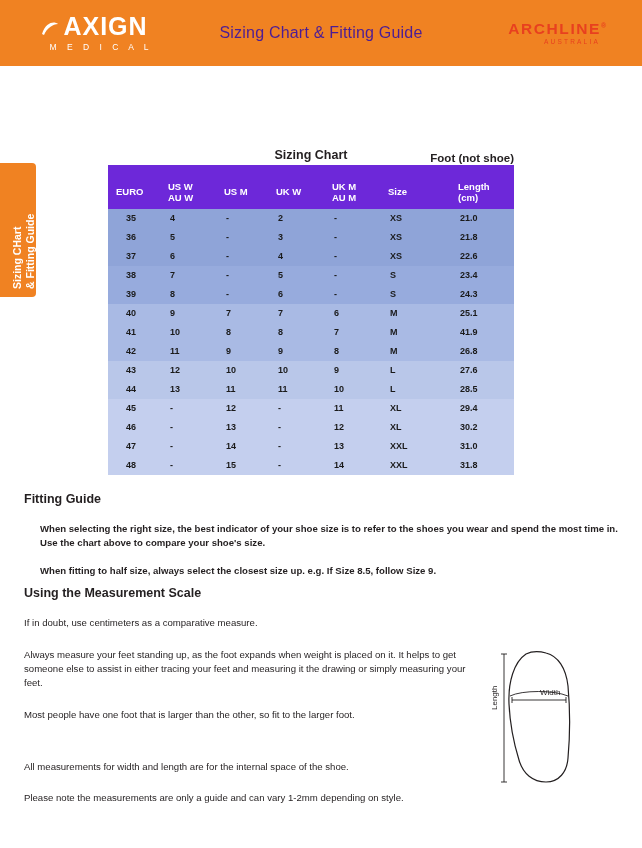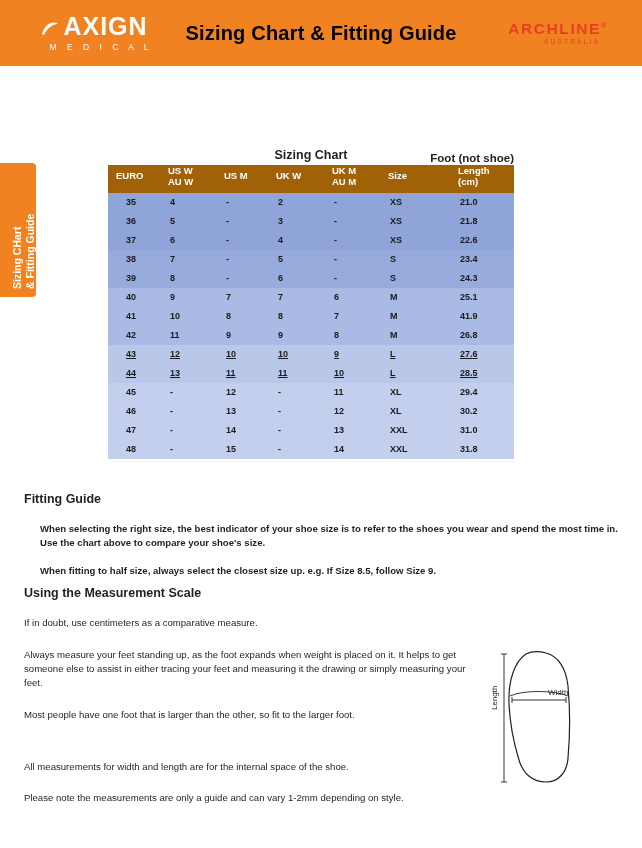--- a/index.html
+++ b/index.html
@@ -48,23 +48,23 @@
   .logo-medical {
     color: #ffffff;
     font-size: 8.5px;
     letter-spacing: 4px;
     margin-top: 3px;
     margin-left: 14px;
   }
   .header-title {
     flex: 1;
     text-align: center;
-    color: #000000;
-    font-size: 20px;
-    font-weight: bold;
+    color: #4c1d95;
+    font-size: 16px;
+    font-weight: normal;
     letter-spacing: 0.2px;
     padding-right: 10px;
   }
   .logo-right {
     width: 150px;
     text-align: center;
     padding-right: 18px;
   }
   .logo-archline {
     color: #e8401f;
@@ -125,45 +125,45 @@
     top: 4px;
     font-size: 11.5px;
     font-weight: bold;
   }
   table.sizing {
     border-collapse: collapse;
     width: 406px;
     table-layout: fixed;
   }
   table.sizing th {
-    background: #a16207;
+    background: #6d28d9;
     color: #ffffff;
     font-size: 9.5px;
     font-weight: bold;
     text-align: left;
-    padding: 1px 0 5px 8px;
+    padding: 17px 0 5px 8px;
     height: 20px;
     vertical-align: middle;
     line-height: 1.15;
   }
   table.sizing th.lastcol { padding-left: 10px; }
   table.sizing td {
     font-size: 9px;
     font-weight: bold;
     color: #1a1a1a;
     padding: 4px 0 4px 10px;
     height: 19px;
     text-align: left;
   }
   table.sizing td.firstcol { padding-left: 18px; }
   table.sizing td.lastcol { padding-left: 12px; }
   .band-a td { background: #8fa4d8; }
   .band-b td { background: #97abdd; }
   .band-c td { background: #a9bae4; }
-  .band-d td { background: #b9c7e9; text-decoration: underline; }
+  .band-d td { background: #b9c7e9; }
   .band-e td { background: #c4cfee; }
 
   
   .section-title {
     text-align: left;
     font-size: 12.5px;
     font-weight: bold;
   }
   .body-text {
     font-size: 9.6px;
@@ -191,21 +191,21 @@
     position: absolute;
     left: -2px;
     top: 62px;
     font-size: 8px;
     transform: rotate(-90deg);
     transform-origin: left top;
     white-space: nowrap;
   }
   .width-label {
     position: absolute;
-    left: 56px;
+    left: 48px;
     top: 40px;
     font-size: 8px;
   }
 </style>
 </head>
 <body>
 
 <div class="header">
   <div class="logo-left">
     <div class="logo-axign">

